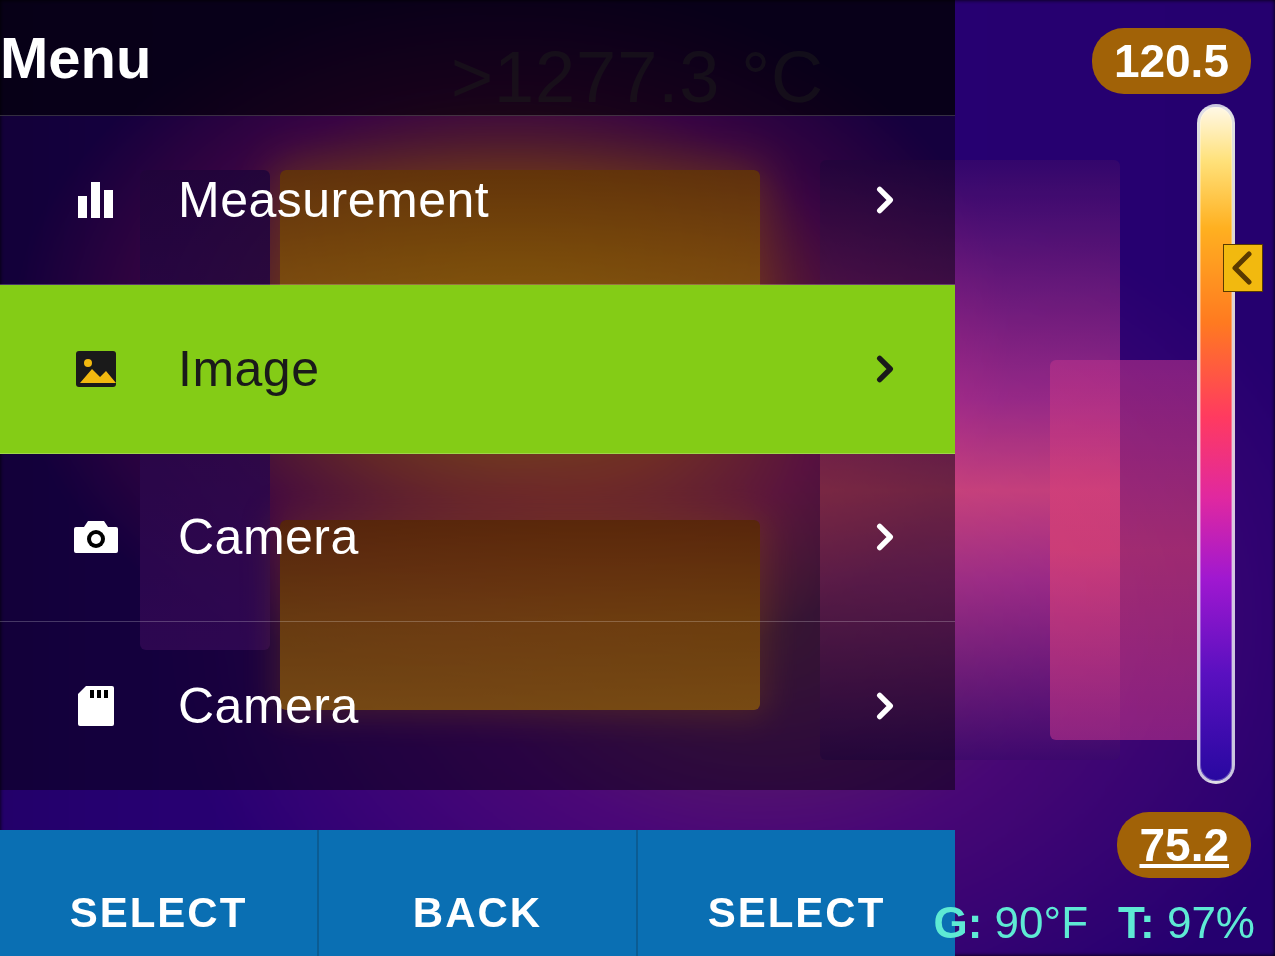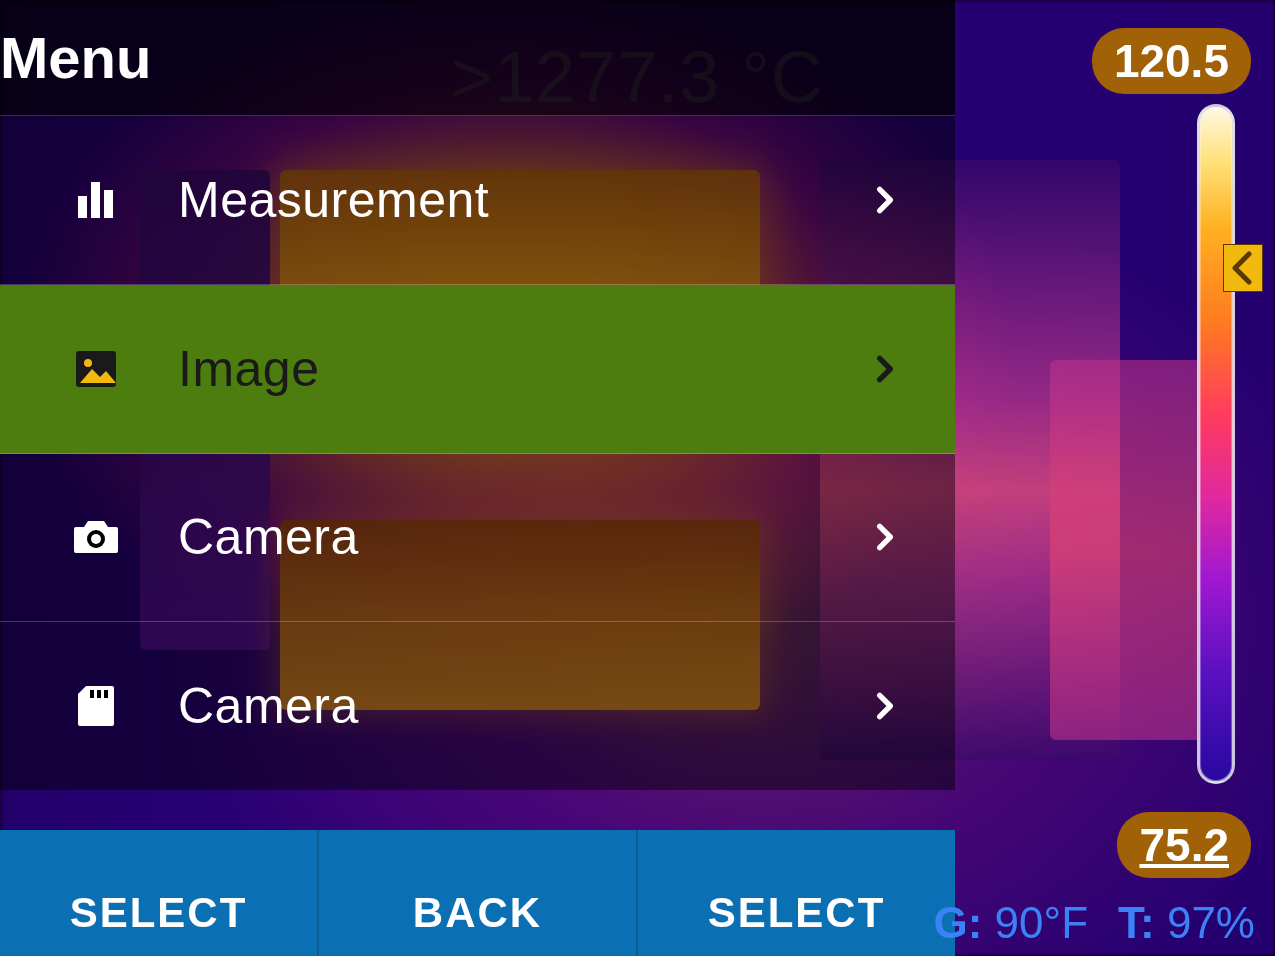--- a/index.html
+++ b/index.html
@@ -42,21 +42,21 @@
   }
   .menu-header-title { color: #fff; font-size: 58px; font-weight: 700; }
   .menu-list { flex: 1; display: flex; flex-direction: column; }
   .menu-item {
     flex: 1; display: flex; align-items: center; padding: 0 50px 0 64px;
     border-bottom: 1px solid rgba(255,255,255,0.22);
     background: rgba(0,0,0,0.45);
     color: #fff;
   }
   .menu-item:last-child { border-bottom: none; }
-  .menu-item.selected { background: #4d7c0f; color: #1a1a1a; }
+  .menu-item.selected { background: #84cc16; color: #1a1a1a; }
   .menu-item .icon { width: 64px; height: 64px; flex: 0 0 64px; display: flex; align-items: center; justify-content: center; margin-right: 50px; }
   .menu-item .label { font-size: 50px; font-weight: 400; flex: 1; letter-spacing: 0.5px; }
   .menu-item .chev { flex: 0 0 40px; display: flex; align-items: center; justify-content: center; }
 
   
   .softkeys {
     position: absolute; left: 0; top: 830px; width: 955px; height: 166px;
     display: flex;
   }
   .softkey {
@@ -88,21 +88,21 @@
   }
   .scale-indicator {
     position: absolute; right: 12px; top: 244px; width: 40px; height: 48px;
     pointer-events: auto;
   }
   .scale-indicator svg { display: block; }
 
   
   .status-footer {
     position: absolute; right: 20px; bottom: 8px;
-    color: #3b82f6; font-size: 44px; font-weight: 400;
+    color: #5eead4; font-size: 44px; font-weight: 400;
     display: flex; gap: 30px; align-items: baseline;
   }
   .status-footer .lbl { font-weight: 700; }
 </style>
 </head>
 <body>
 
 <div class="viewport">
 
   <div class="thermal-bg"></div>

